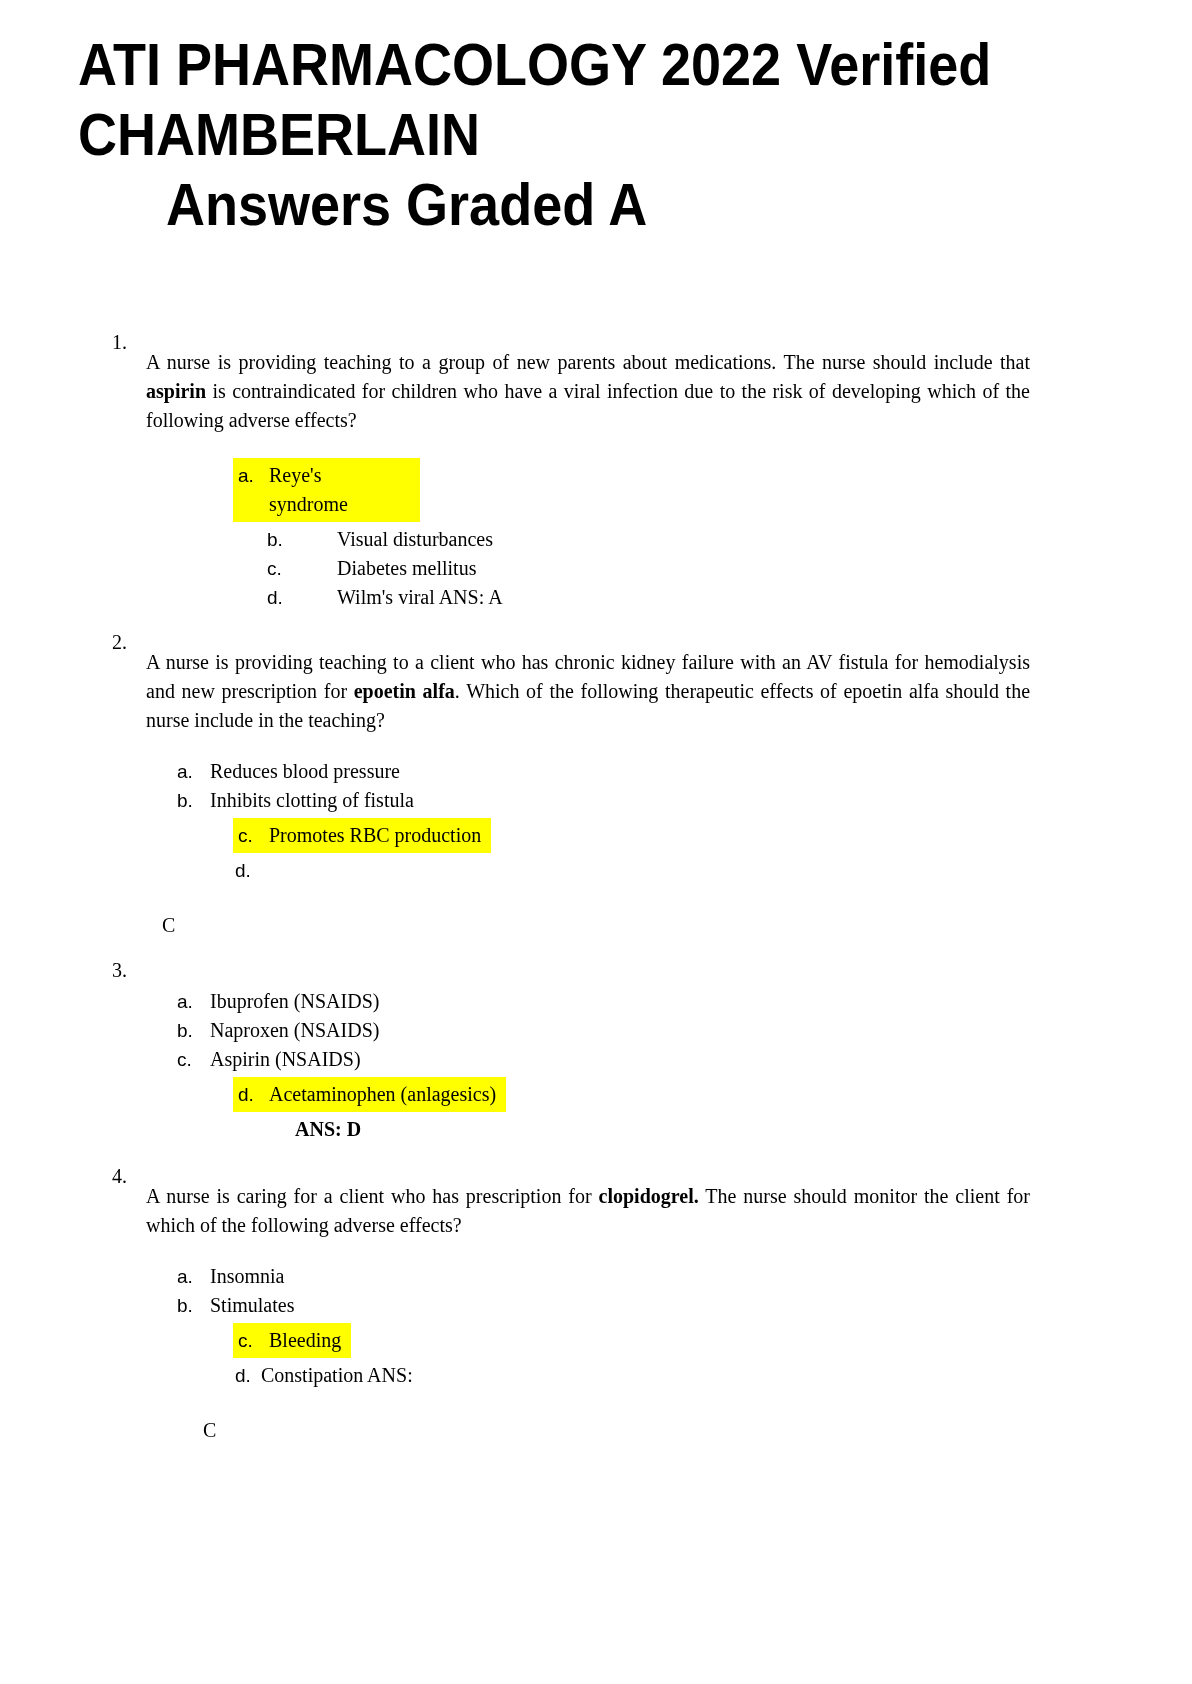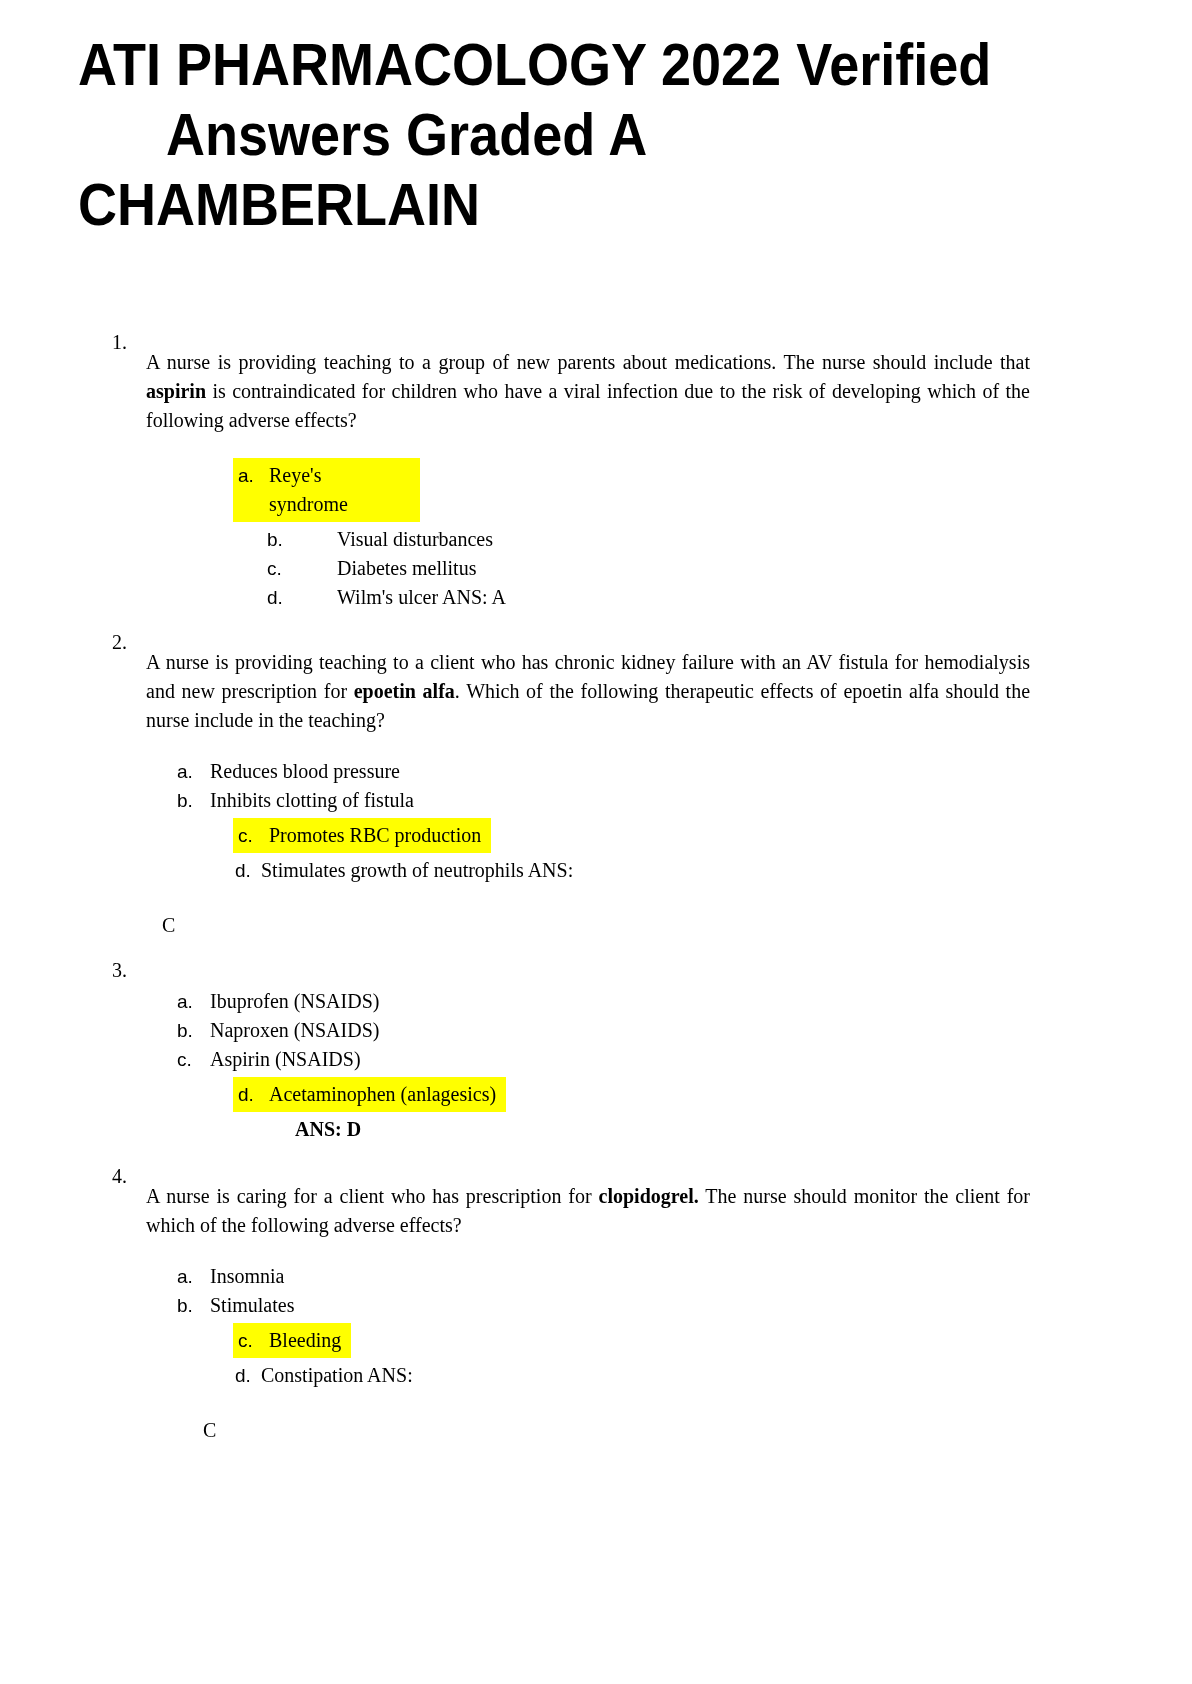--- a/index.html
+++ b/index.html
@@ -65,22 +65,22 @@
   .ans.gap-left4 { margin-left:91px; margin-top:26px; margin-bottom:14px; }
   .ans.tight-mid { margin-left:183px; margin-top:2px; margin-bottom:18px;font-weight:bold; }
 </style>
 </head>
 <body>
 
 <div class="page">
 
   <div class="doc-title">
     <span class="t-line"><span class="t-scale">ATI PHARMACOLOGY 2022 Verified</span></span>
+    <span class="t-line"><span class="t-scale">CHAMBERLAIN</span></span>
     <span class="t-line indent"><span class="t-scale">Answers Graded A</span></span>
-    <span class="t-line"><span class="t-scale">CHAMBERLAIN</span></span>
   </div>
 
   <div class="questions">
 
     <div class="question">
       <div class="q-head">
         <span class="q-num">1.</span>
         <p class="q-text"><span>A nurse is providing teaching to a group of new parents about medications. The nurse should include that </span><span class="drug">aspirin</span><span> is contraindicated for children who have a viral infection due to the risk of developing which of the following adverse effects?</span></p>
       </div>
       <div class="opts">
@@ -94,21 +94,21 @@
         <div class="opt tabbed">
           <span class="letter">b.</span>
           <span class="otext">Visual disturbances</span>
         </div>
         <div class="opt tabbed">
           <span class="letter">c.</span>
           <span class="otext">Diabetes mellitus</span>
         </div>
         <div class="opt tabbed">
           <span class="letter">d.</span>
-          <span class="otext">Wilm's ulcer ANS: A</span>
+          <span class="otext">Wilm's viral ANS: A</span>
         </div>
       </div>
     </div>
 
     <div class="question">
       <div class="q-head">
         <span class="q-num">2.</span>
         <p class="q-text"><span>A nurse is providing teaching to a client who has chronic kidney failure with an AV fistula for hemodialysis and new prescription for </span><span class="drug">epoetin alfa</span><span>. Which of the following therapeutic effects of epoetin alfa should the nurse include in the teaching?</span></p>
       </div>
       <div class="opts">
@@ -121,21 +121,20 @@
           <span class="otext">Inhibits clotting of fistula</span>
         </div>
         <div class="opt hlrow row-a">
           <span class="hlbox">
             <span class="letter">c.</span>
             <span class="otext">Promotes RBC production</span>
           </span>
         </div>
         <div class="opt underhl">
           <span class="letter">d.</span>
-          <span class="otext">Stimulates growth of neutrophils ANS:</span>
         </div>
       </div>
       <div class="ans gap-left">C</div>
     </div>
 
     <div class="question">
       <div class="q-head">
         <span class="q-num">3.</span>
       </div>
       <div class="opts">

